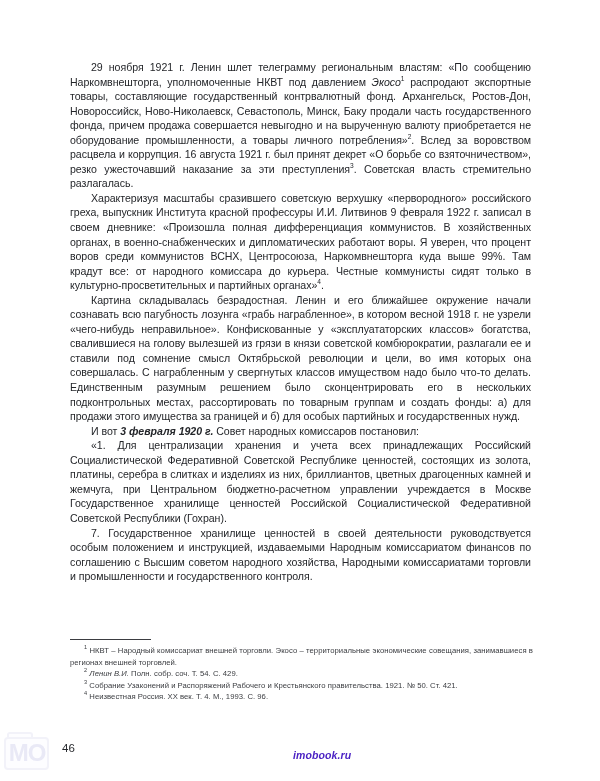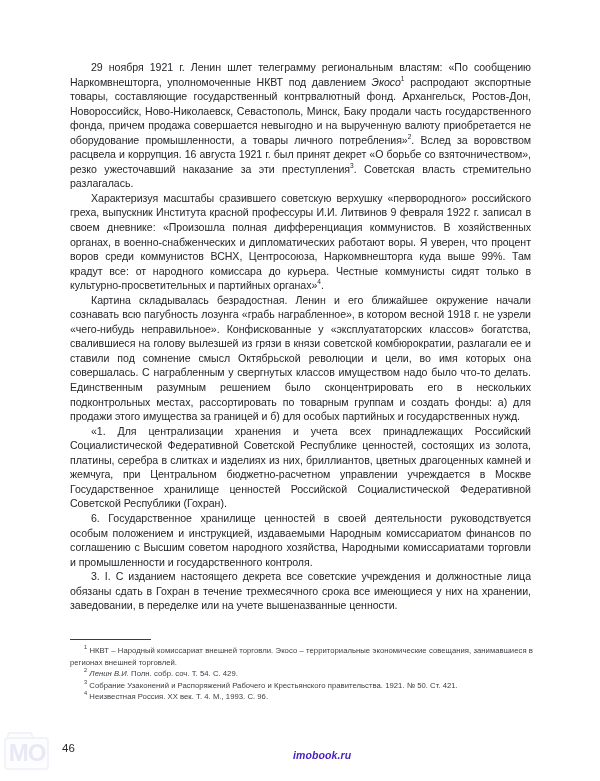--- a/index.html
+++ b/index.html
@@ -167,23 +167,23 @@
 <body>
 
 <div id="page">
 
   <div id="scan-speckle-top"></div>
 
   <div id="text-column">
     <p class="para"><span>29 ноября 1921 г. Ленин шлет телеграмму региональным властям: «По сообщению Наркомвнешторга, уполномоченные НКВТ под давлением </span><i>Экосо</i><sup class="fn">1</sup><span> распродают экспортные товары, составляющие государственный контрвалютный фонд. Архангельск, Ростов-Дон, Новороссийск, Ново-Николаевск, Севастополь, Минск, Баку продали часть государственного фонда, причем продажа совершается невыгодно и на вырученную валюту приобретается не оборудование промышленности, а товары личного потребления»</span><sup class="fn">2</sup><span>. Вслед за воровством расцвела и коррупция. 16 августа 1921 г. был принят декрет «О борьбе со взяточничеством», резко ужесточавший наказание за эти преступления</span><sup class="fn">3</sup><span>. Советская власть стремительно разлагалась.</span></p>
     <p class="para"><span>Характеризуя масштабы сразившего советскую верхушку «первородного» российского греха, выпускник Института красной профессуры И.И. Литвинов 9 февраля 1922 г. записал в своем дневнике: «Произошла полная дифференциация коммунистов. В хозяйственных органах, в военно-снабженческих и дипломатических работают воры. Я уверен, что процент воров среди коммунистов ВСНХ, Центросоюза, Наркомвнешторга куда выше 99%. Там крадут все: от народного комиссара до курьера. Честные коммунисты сидят только в культурно-просветительных и партийных органах»</span><sup class="fn">4</sup><span>.</span></p>
     <p class="para"><span>Картина складывалась безрадостная. Ленин и его ближайшее окружение начали сознавать всю пагубность лозунга «грабь награбленное», в котором весной 1918 г. не узрели «чего-нибудь неправильное». Конфискованные у «эксплуататорских классов» богатства, свалившиеся на голову вылезшей из грязи в князи советской комбюрократии, разлагали ее и ставили под сомнение смысл Октябрьской революции и цели, во имя которых она совершалась. С награбленным у свергнутых классов имуществом надо было что-то делать. Единственным разумным решением было сконцентрировать его в нескольких подконтрольных местах, рассортировать по товарным группам и создать фонды: а) для продажи этого имущества за границей и б) для особых партийных и государственных нужд.</span></p>
+    <p class="para"><span>И вот </span><span class="em-bold-italic">3 февраля 1920 г.</span><span> Совет народных комиссаров постановил:</span></p>
     <p class="para"><span>«1. Для централизации хранения и учета всех принадлежащих Российский Социалистической Федеративной Советской Республике ценностей, состоящих из золота, платины, серебра в слитках и изделиях из них, бриллиантов, цветных драгоценных камней и жемчуга, при Центральном бюджетно-расчетном управлении учреждается в Москве Государственное хранилище ценностей Российской Социалистической Федеративной Советской Республики (Гохран).</span></p>
-    <p class="para"><span>6. Государственное хранилище ценностей в своей деятельности руководствуется особым положением и инструкцией, издаваемыми Народным комиссариатом финансов по соглашению с Высшим советом народного хозяйства, Народными комиссариатами торговли и промышленности и государственного контроля.</span></p>
-    <p class="para"><span>3. I. С изданием настоящего декрета все советские учреждения и должностные лица обязаны сдать в Гохран в течение трехмесячного срока все имеющиеся у них на хранении, заведовании, в переделке или на учете вышеназванные ценности.</span></p>
+    <p class="para"><span>7. Государственное хранилище ценностей в своей деятельности руководствуется особым положением и инструкцией, издаваемыми Народным комиссариатом финансов по соглашению с Высшим советом народного хозяйства, Народными комиссариатами торговли и промышленности и государственного контроля.</span></p>
   </div>
 
   <div id="footnotes">
     <div id="footnote-rule"></div>
     <p class="footnote"><sup class="fnum">1</sup> <span>НКВТ – Народный комиссариат внешней торговли. Экосо – территориальные экономические совещания, занимавшиеся в регионах внешней торговлей.</span></p>
     <p class="footnote"><sup class="fnum">2</sup> <span class="src-italic">Ленин В.И.</span><span> Полн. собр. соч. Т. 54. С. 429.</span></p>
     <p class="footnote"><sup class="fnum">3</sup> <span>Собрание Узаконений и Распоряжений Рабочего и Крестьянского правительства. 1921. № 50. Ст. 421.</span></p>
     <p class="footnote"><sup class="fnum">4</sup> <span>Неизвестная Россия. XX век. Т. 4. М., 1993. С. 96.</span></p>
   </div>
 

